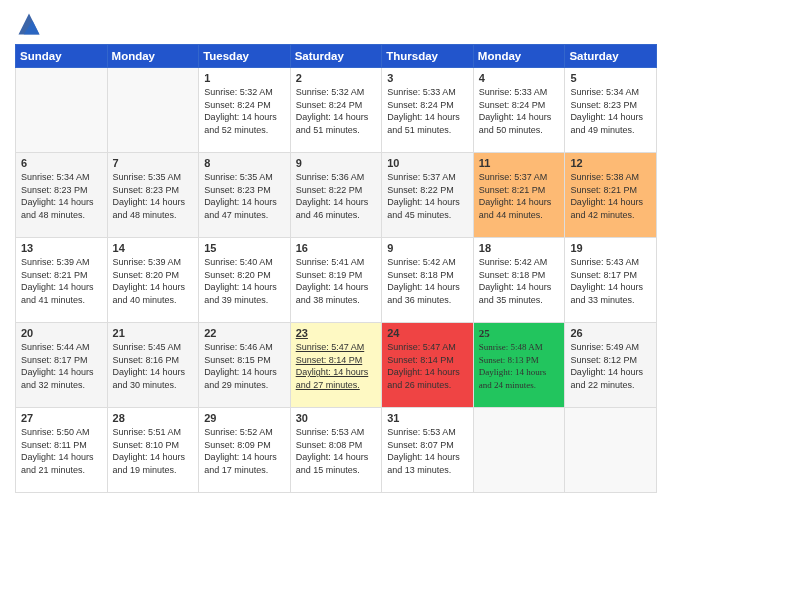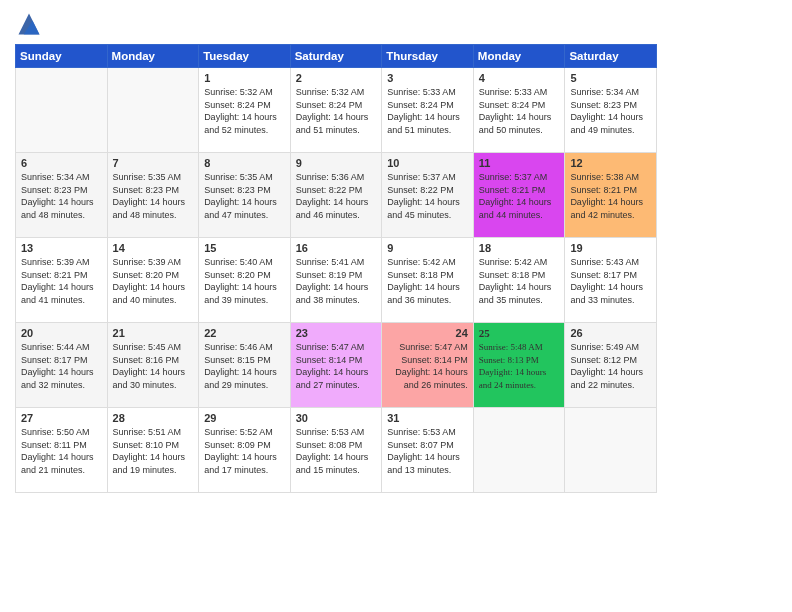--- a/index.html
+++ b/index.html
@@ -171,21 +171,21 @@
             <div class="day-info">Sunrise: 5:35 AM<br>Sunset: 8:23 PM<br>Daylight: 14 hours and 47 minutes.</div>
           </td>
           <td style="background: rgb(245, 245, 245);">
             <span class="day-number">9</span>
             <div class="day-info">Sunrise: 5:36 AM<br>Sunset: 8:22 PM<br>Daylight: 14 hours and 46 minutes.</div>
           </td>
           <td style="background: rgb(245, 245, 245);">
             <span class="day-number">10</span>
             <div class="day-info">Sunrise: 5:37 AM<br>Sunset: 8:22 PM<br>Daylight: 14 hours and 45 minutes.</div>
           </td>
-          <td style="background: #d946ef;">
+          <td style="background: #fdba74;">
             <span class="day-number">11</span>
             <div class="day-info">Sunrise: 5:37 AM<br>Sunset: 8:21 PM<br>Daylight: 14 hours and 44 minutes.</div>
           </td>
           <td style="background: #fdba74;">
             <span class="day-number">12</span>
             <div class="day-info">Sunrise: 5:38 AM<br>Sunset: 8:21 PM<br>Daylight: 14 hours and 42 minutes.</div>
           </td>
         </tr>
         <tr>
           <td>
@@ -223,25 +223,25 @@
             <div class="day-info">Sunrise: 5:44 AM<br>Sunset: 8:17 PM<br>Daylight: 14 hours and 32 minutes.</div>
           </td>
           <td style="background: rgb(245, 245, 245);">
             <span class="day-number">21</span>
             <div class="day-info">Sunrise: 5:45 AM<br>Sunset: 8:16 PM<br>Daylight: 14 hours and 30 minutes.</div>
           </td>
           <td style="background: rgb(245, 245, 245);">
             <span class="day-number">22</span>
             <div class="day-info">Sunrise: 5:46 AM<br>Sunset: 8:15 PM<br>Daylight: 14 hours and 29 minutes.</div>
           </td>
-          <td style="background: #f0abfc;">
+          <td style="background: #fef9c3; text-decoration: underline;">
             <span class="day-number">23</span>
             <div class="day-info">Sunrise: 5:47 AM<br>Sunset: 8:14 PM<br>Daylight: 14 hours and 27 minutes.</div>
           </td>
-          <td style="background: #fca5a5; text-align: right;">
+          <td style="background: #ef4444;">
             <span class="day-number">24</span>
             <div class="day-info">Sunrise: 5:47 AM<br>Sunset: 8:14 PM<br>Daylight: 14 hours and 26 minutes.</div>
           </td>
           <td style="background: #22c55e; font-family: Liberation Serif, serif;">
             <span class="day-number">25</span>
             <div class="day-info">Sunrise: 5:48 AM<br>Sunset: 8:13 PM<br>Daylight: 14 hours and 24 minutes.</div>
           </td>
           <td style="background: rgb(245, 245, 245);">
             <span class="day-number">26</span>
             <div class="day-info">Sunrise: 5:49 AM<br>Sunset: 8:12 PM<br>Daylight: 14 hours and 22 minutes.</div>

